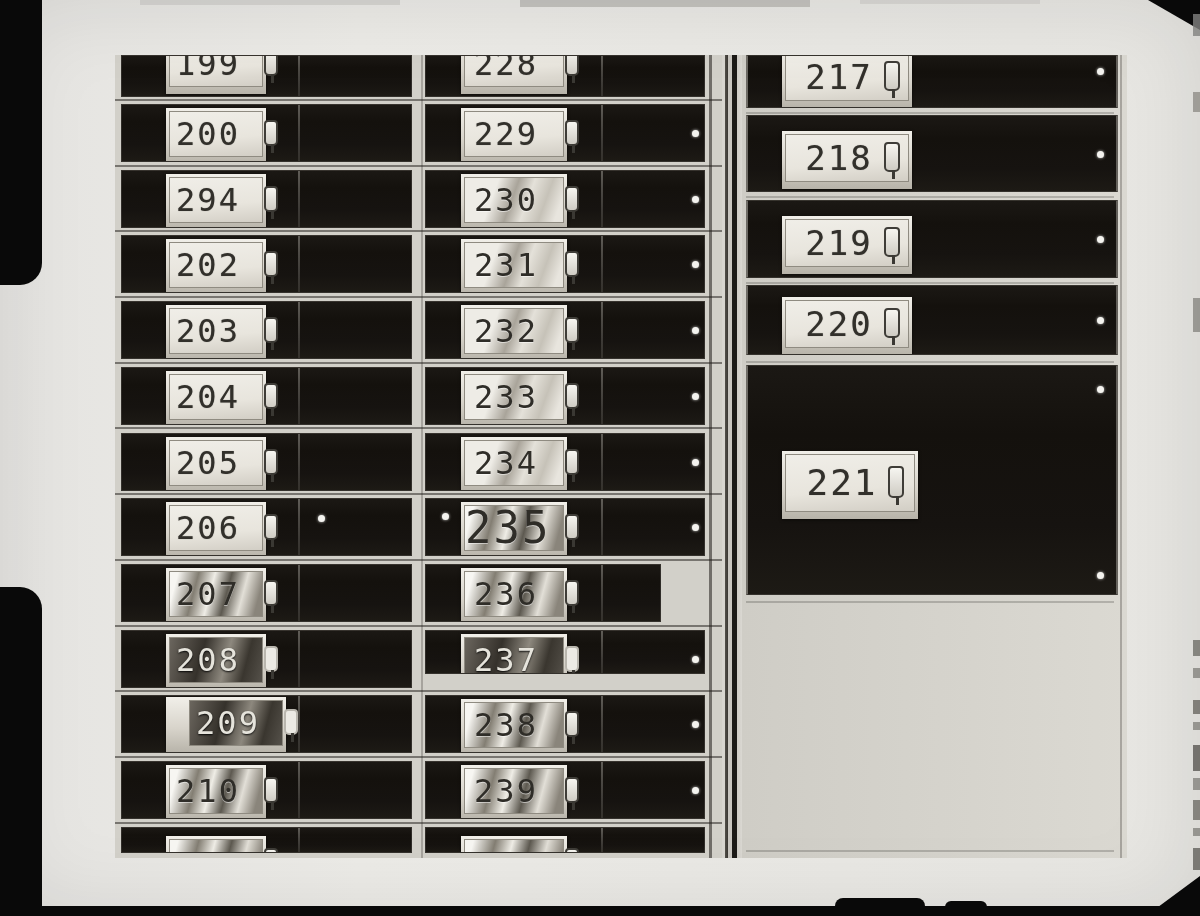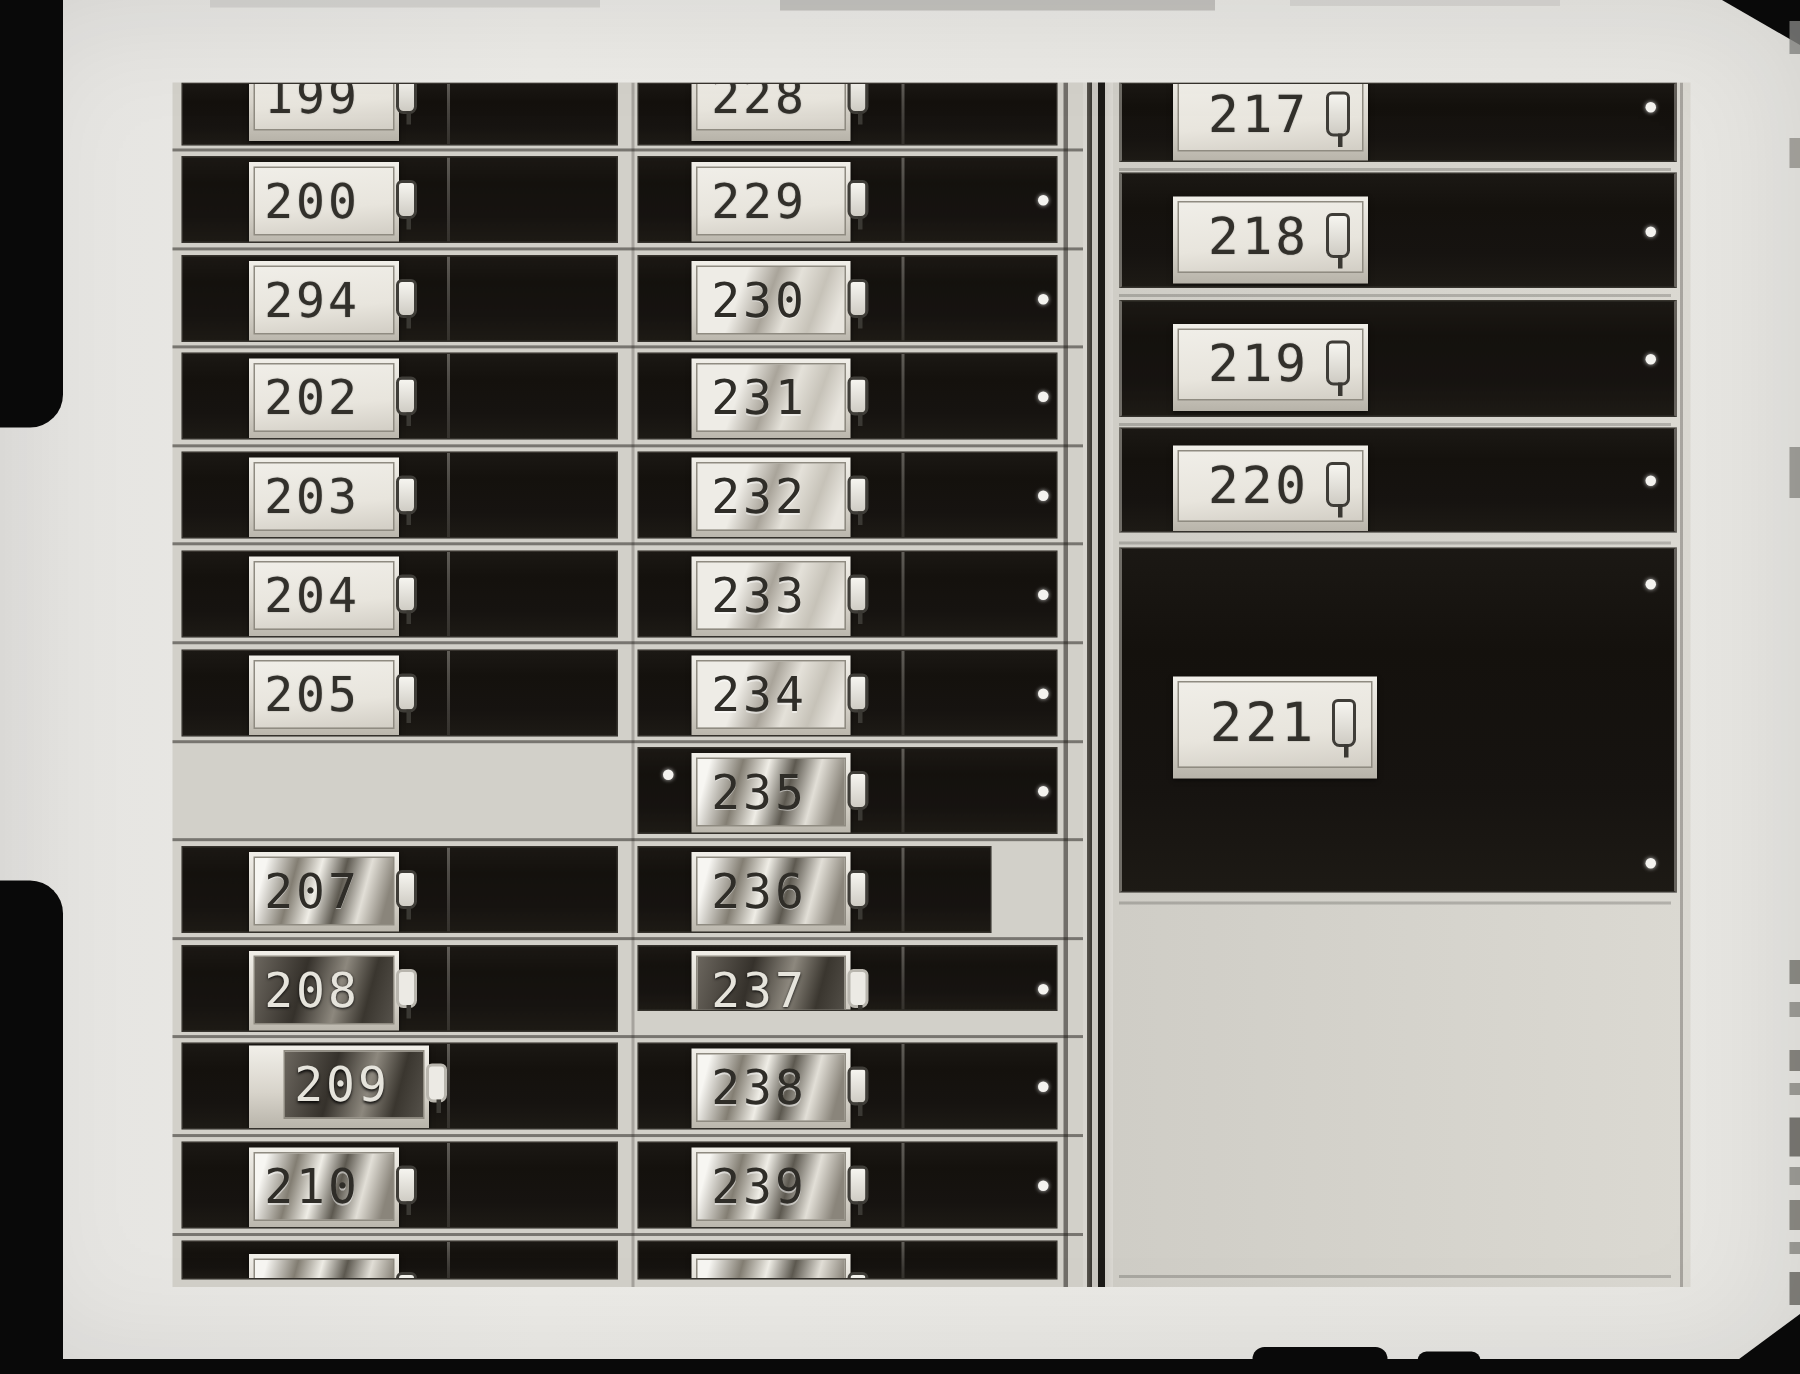--- a/index.html
+++ b/index.html
@@ -169,24 +169,33 @@
         </div>
         <div class="face faceM" style="left: 310px; top: 377.5px; width: 280px; height: 58px;">
           <div class="wrap streak" style="left: 35px; top: 3px;">
             <div class="plate" style="width: 100px; height: 46px;">
               <div class="num" style="font-size: 32px; line-height: 46px;">234</div>
               <div class="latch" style="right: -16px; top: 8px; width: 14px; height: 26px;"></div>
             </div>
           </div>
           <div class="dot" style="left: 266px; top: 25px;"></div>
         </div>
+        <div class="face faceL" style="left: 6px; top: 443.2px; width: 291px; height: 58px;">
+          <div class="wrap matte" style="left: 44px; top: 3px;">
+            <div class="plate" style="width: 94px; height: 46px;">
+              <div class="num" style="font-size: 32px; line-height: 46px;">206</div>
+              <div class="latch" style="right: -16px; top: 8px; width: 14px; height: 26px;"></div>
+            </div>
+          </div>
+          <div class="dot" style="left: 196px; top: 16px;"></div>
+        </div>
         <div class="face faceM" style="left: 310px; top: 443.2px; width: 280px; height: 58px;">
           <div class="wrap shiny" style="left: 35px; top: 3px;">
             <div class="plate" style="width: 100px; height: 46px;">
-              <div class="num" style="font-size: 32px; line-height: 46px;">235</div>
+              <div class="num" style="font-size: 44px; line-height: 46px;">235</div>
               <div class="latch" style="right: -16px; top: 8px; width: 14px; height: 26px;"></div>
             </div>
           </div>
           <div class="dot" style="left: 266px; top: 25px;"></div>
           <div class="dot" style="left: 16px; top: 14px;"></div>
         </div>
         <div class="face faceL" style="left: 6px; top: 508.9px; width: 291px; height: 58px;">
           <div class="wrap shiny" style="left: 44px; top: 3px;">
             <div class="plate" style="width: 94px; height: 46px;">
               <div class="num" style="font-size: 32px; line-height: 46px;">207</div>

